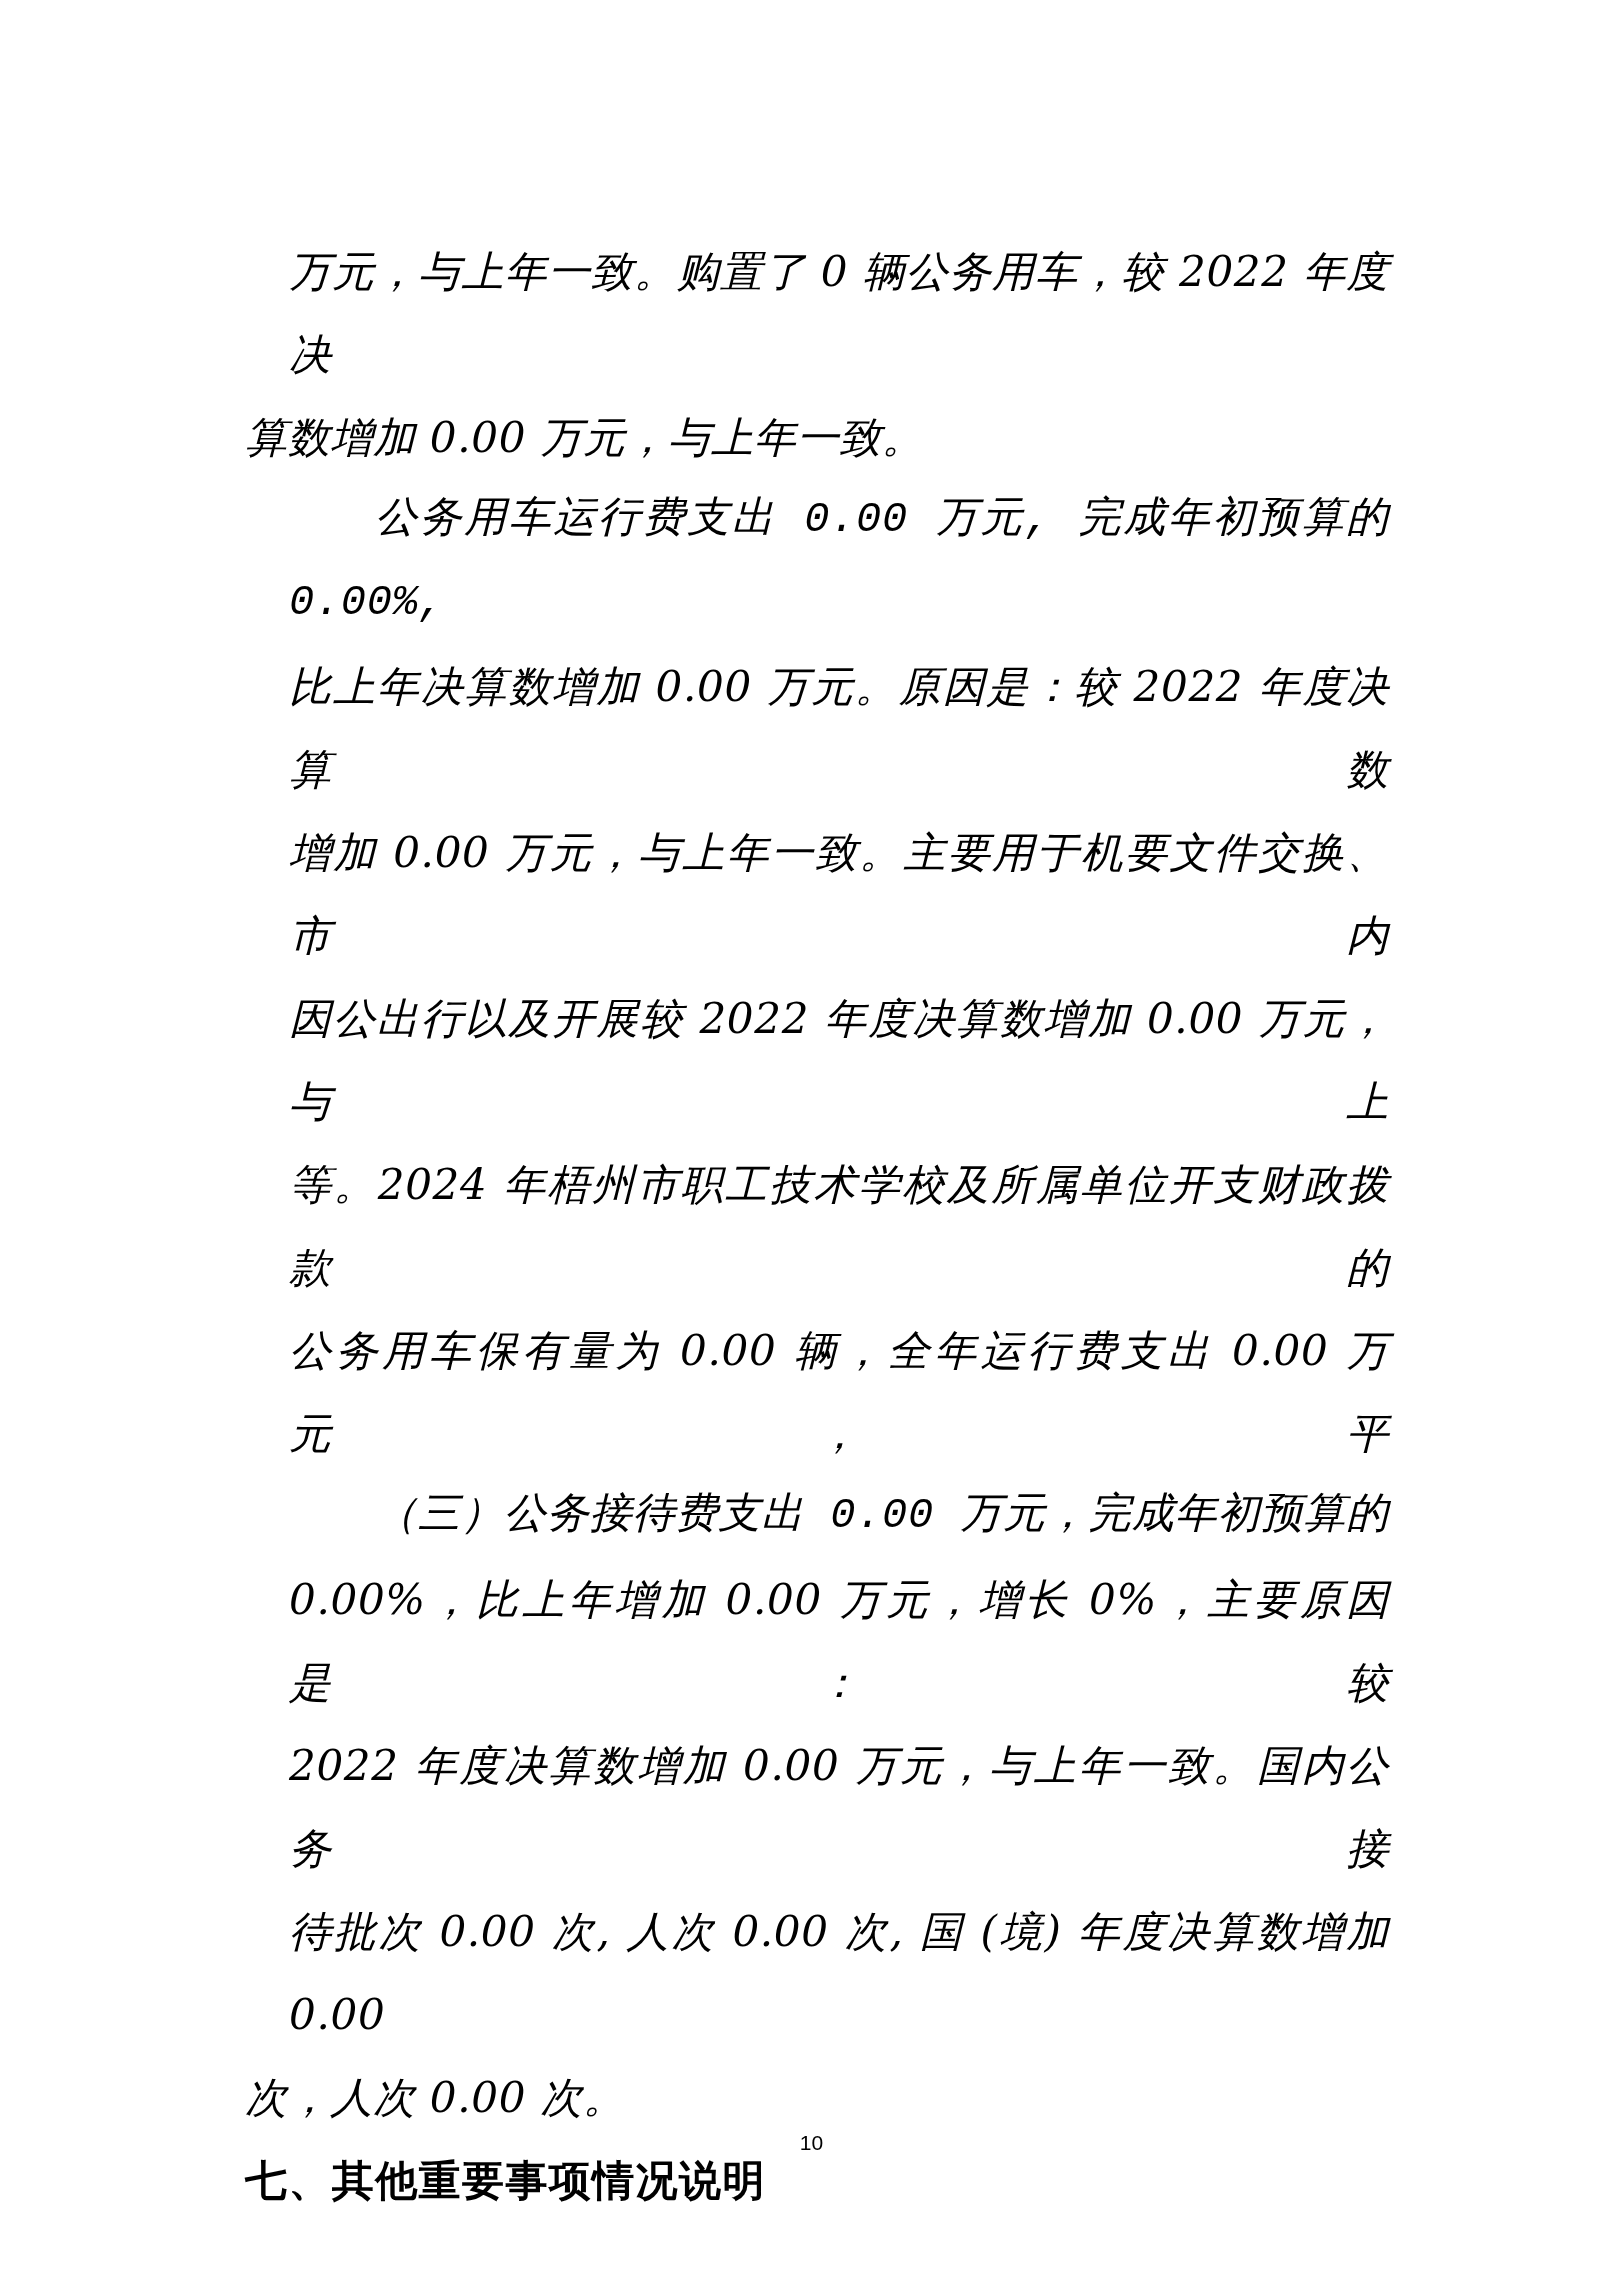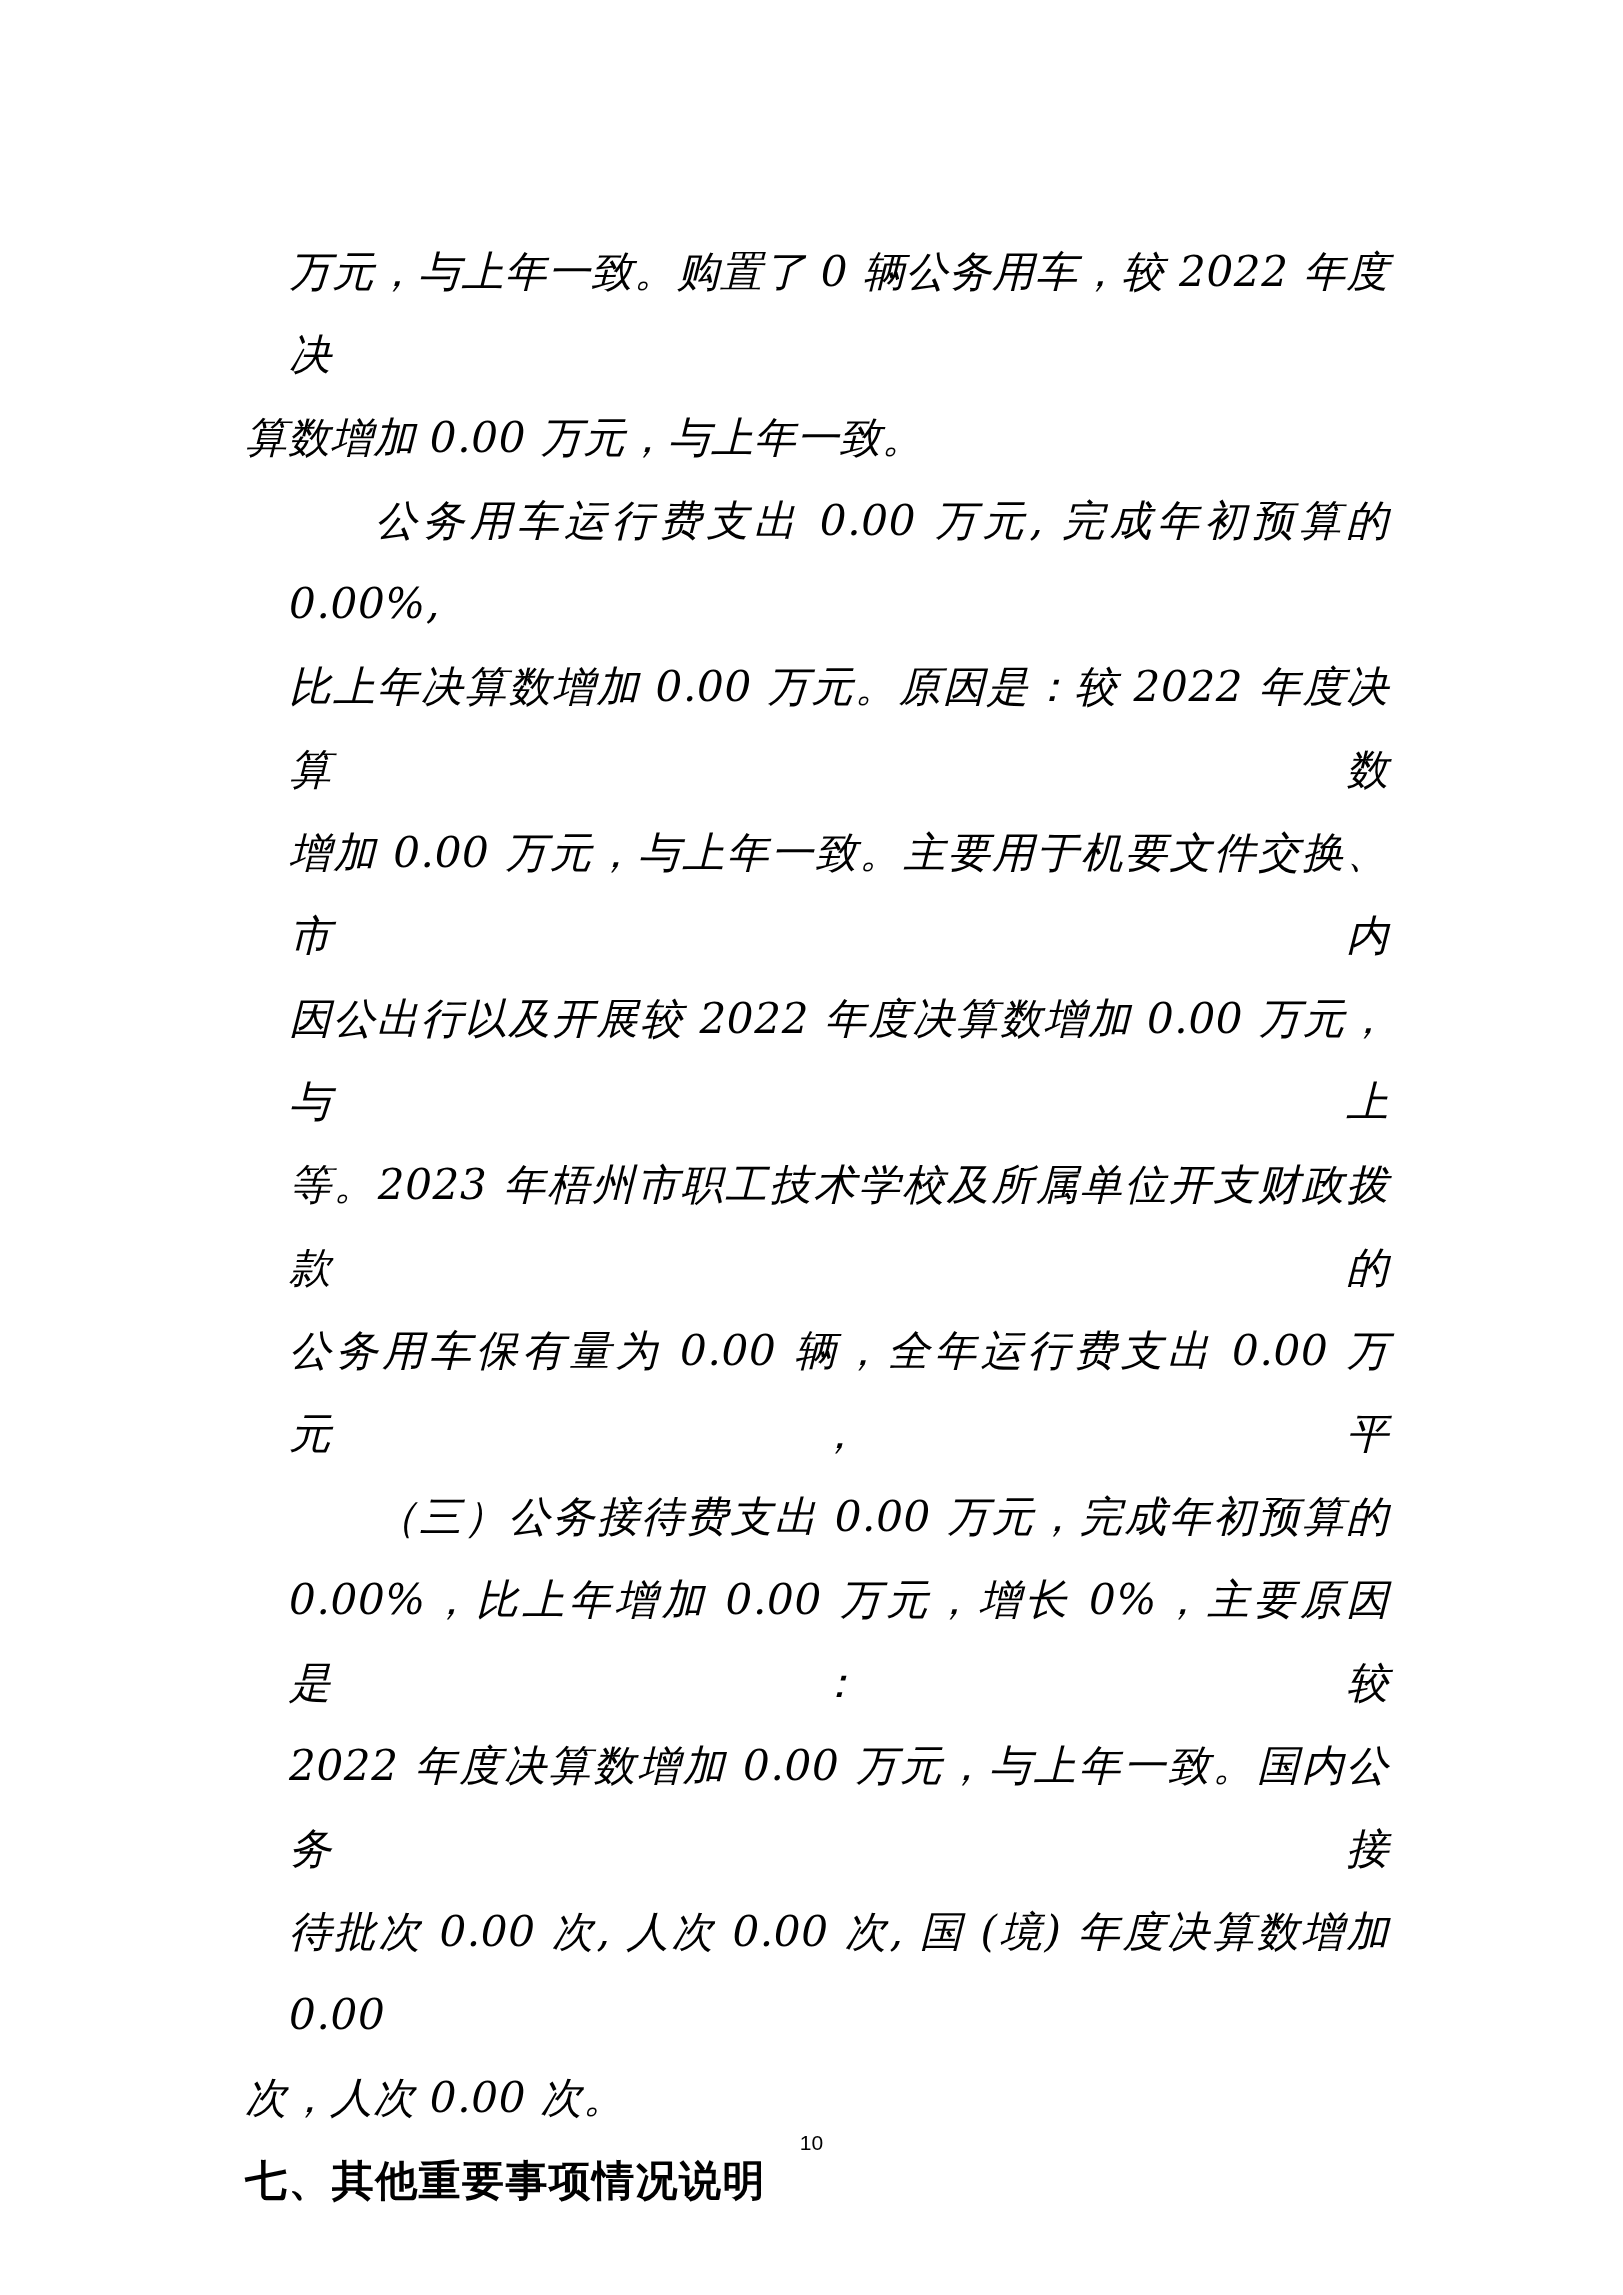--- a/index.html
+++ b/index.html
@@ -33,20 +33,21 @@
     margin-left:44px;
   }
   
   .line.end{
     text-align:center;
     text-align-last:left;
   }
   
   .line.indent2{
     text-indent:86px;
+    font-family:Liberation Mono, monospace;
   }
   
   .line.heading{
     font-family:"DejaVu Sans","Liberation Sans",sans-serif;
     font-style:normal;
     font-weight:700;
     text-align:left;
     text-align-last:left;
     letter-spacing:1.4px;
   }
@@ -66,21 +67,21 @@
 <body>
 
 <div class="page">
   <div class="content" id="content">
       <div class="line j">万元，与上年一致。购置了 0 辆公务用车，较 2022 年度决</div>
       <div class="line end">算数增加 0.00 万元，与上年一致。</div>
       <div class="line j indent2">公务用车运行费支出 0.00 万元, 完成年初预算的 0.00%,</div>
       <div class="line j">比上年决算数增加 0.00 万元。原因是：较 2022 年度决算数</div>
       <div class="line j">增加 0.00 万元，与上年一致。主要用于机要文件交换、市内</div>
       <div class="line j">因公出行以及开展较 2022 年度决算数增加 0.00 万元，与上</div>
-      <div class="line j">等。2023 年梧州市职工技术学校及所属单位开支财政拨款的</div>
+      <div class="line j">等。2024 年梧州市职工技术学校及所属单位开支财政拨款的</div>
       <div class="line j">公务用车保有量为 0.00 辆，全年运行费支出 0.00 万元，平</div>
       <div class="line j indent2">（三）公务接待费支出 0.00 万元，完成年初预算的</div>
       <div class="line j">0.00%，比上年增加 0.00 万元，增长 0%，主要原因是：较</div>
       <div class="line j">2022 年度决算数增加 0.00 万元，与上年一致。国内公务接</div>
       <div class="line j">待批次 0.00 次, 人次 0.00 次, 国 (境) 年度决算数增加 0.00</div>
       <div class="line end">次，人次 0.00 次。</div>
       <div class="line heading">七、其他重要事项情况说明</div>
     </div>
   <div class="page-number">10</div>
 </div>

